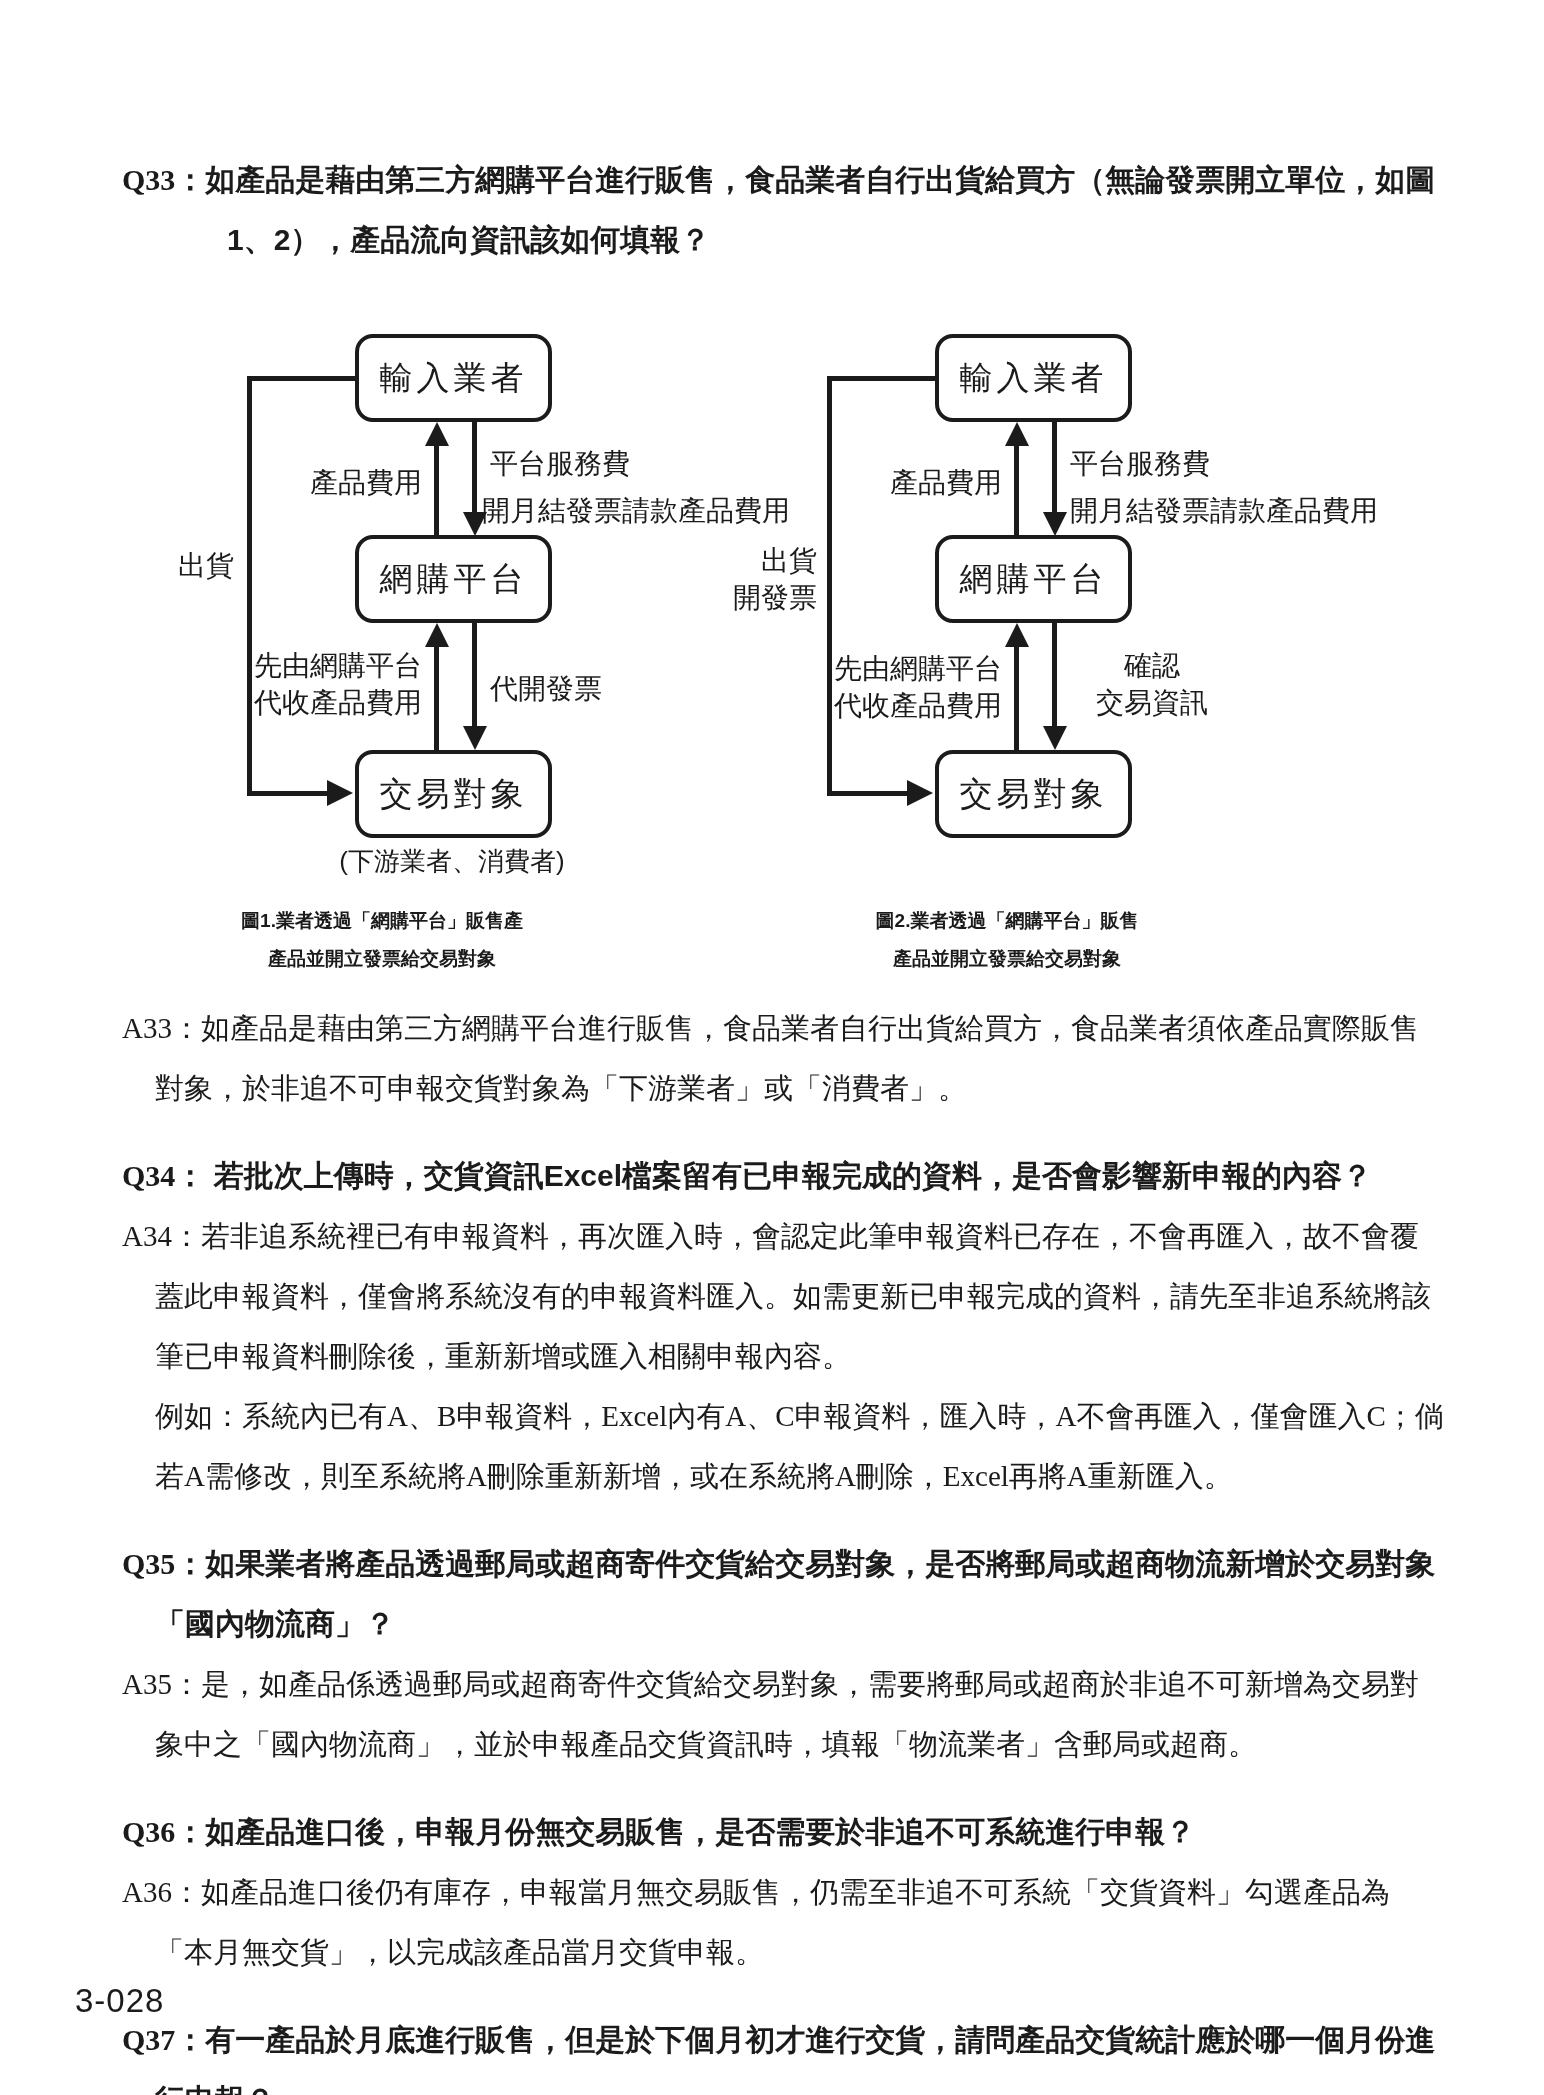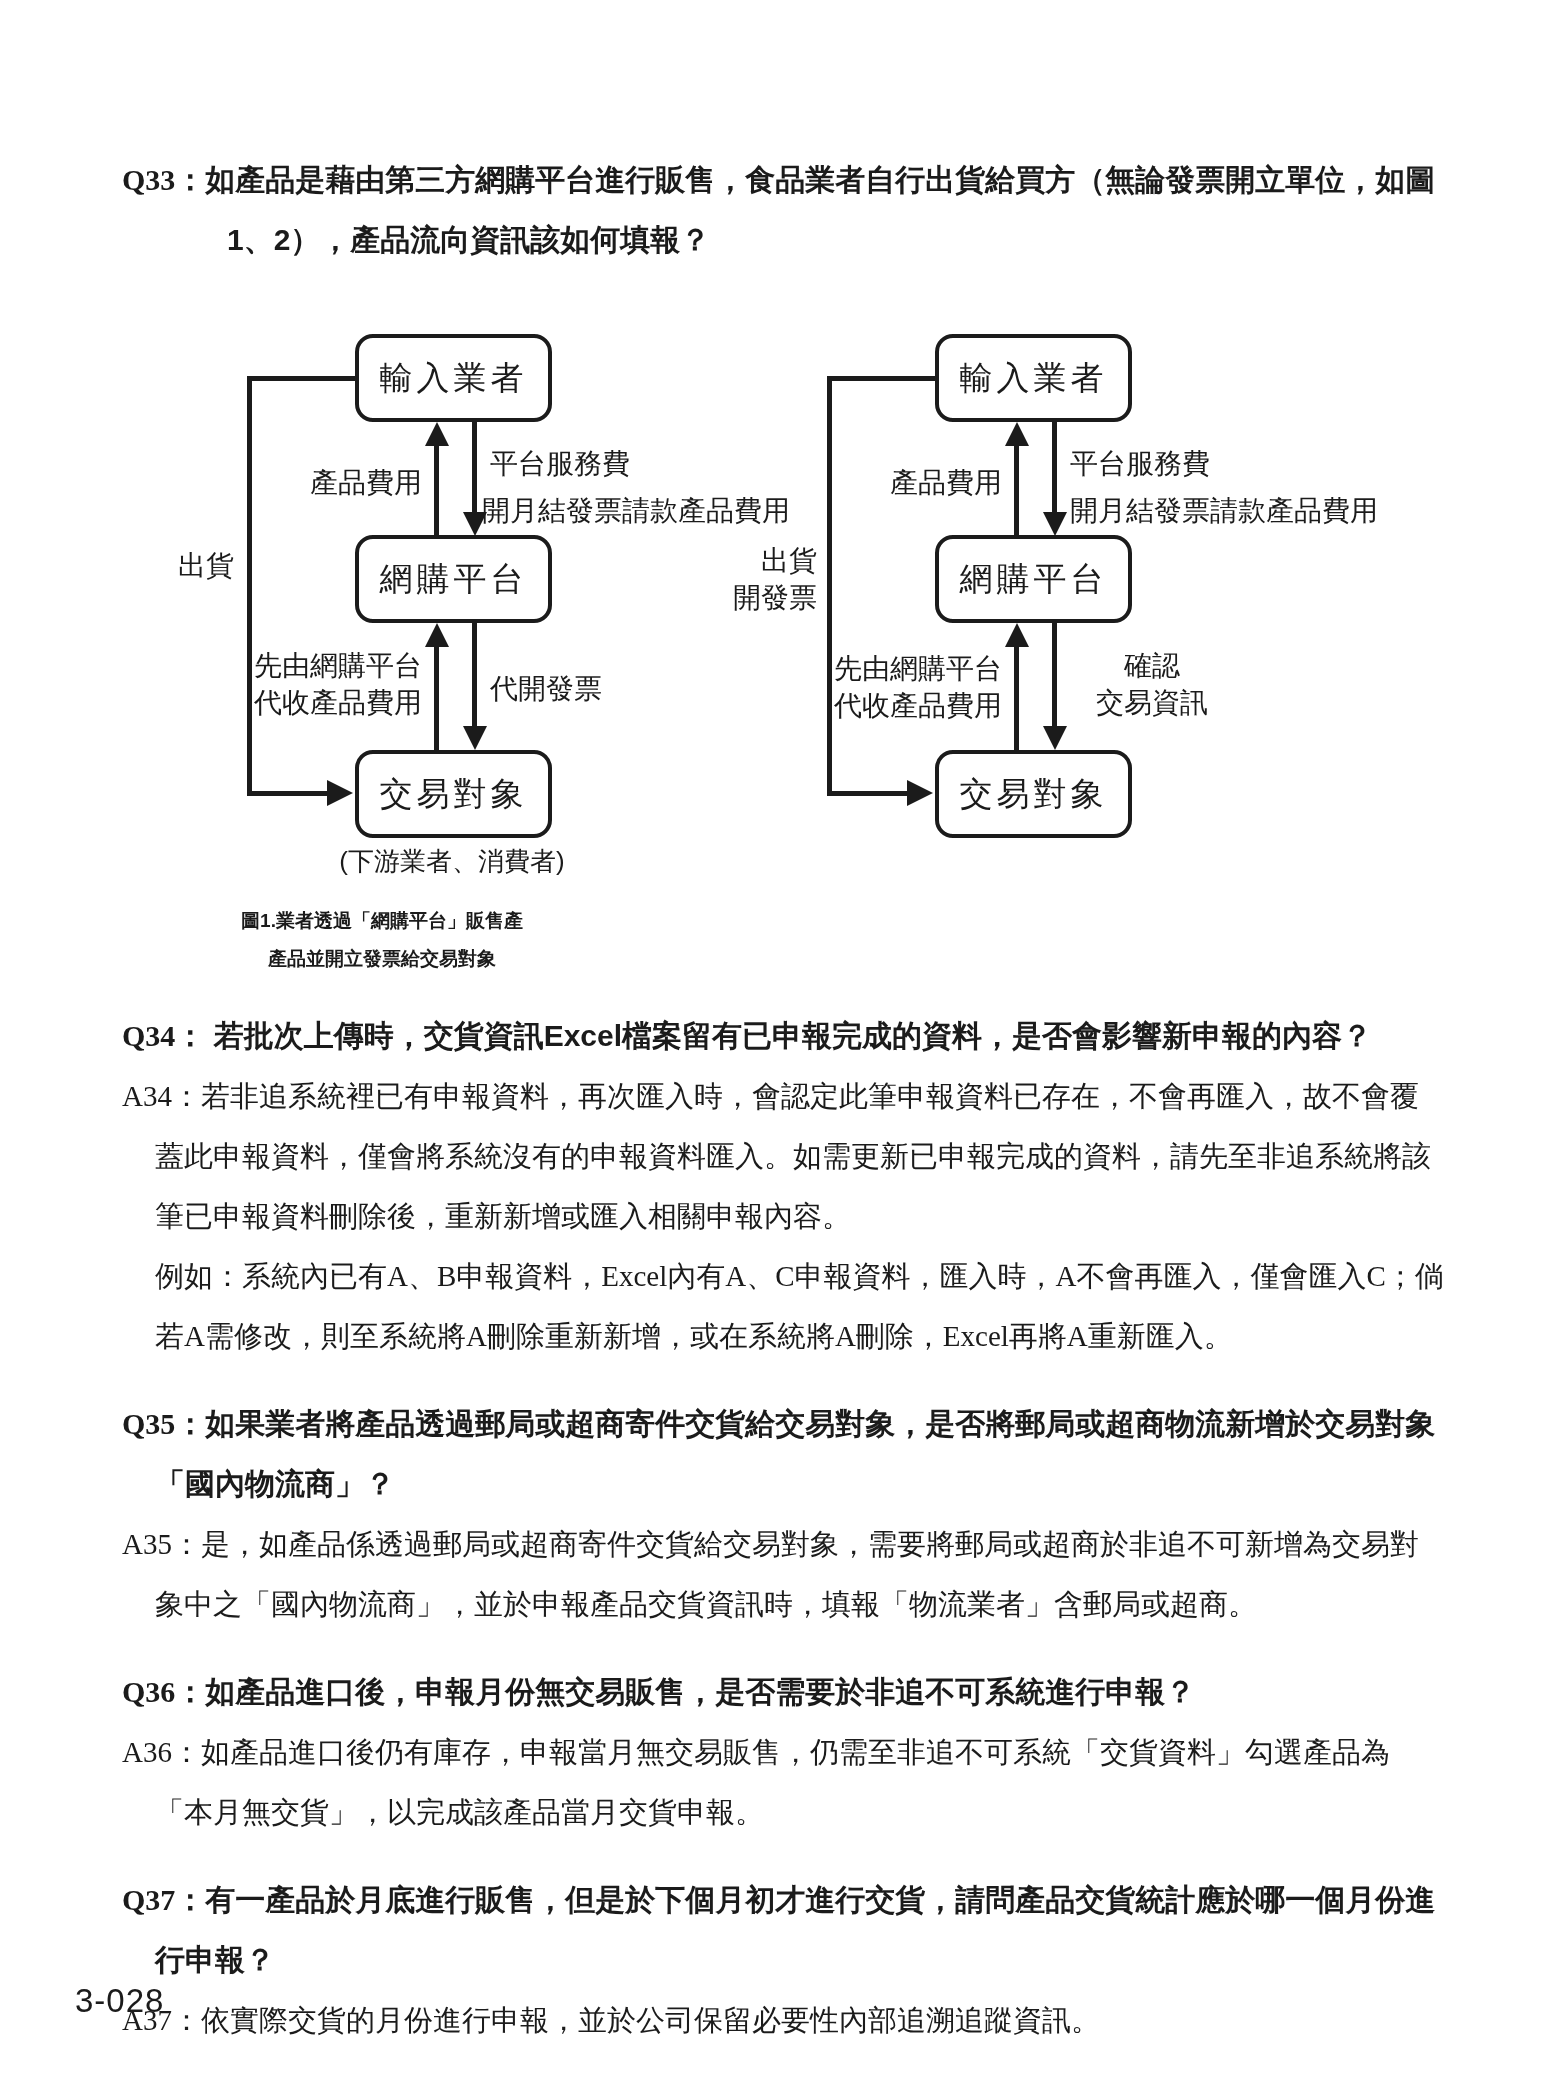--- a/index.html
+++ b/index.html
@@ -182,24 +182,29 @@
           <div class="fig-box" style="left:188px;top:42px;">
               <span>輸入業者</span>
             </div>
           <div class="fig-box" style="left:188px;top:243px;">
               <span>網購平台</span>
             </div>
           <div class="fig-box" style="left:188px;top:458px;">
               <span>交易對象</span>
             </div>
         </div>
+        <div class="fig-caption">
+          <div>圖2.業者透過「網購平台」販售</div>
+          <div>產品並開立發票給交易對象</div>
+        </div>
       </div>
 
     </div>
 
+    <p class="para hang-1 mt-a33"><span class="plabel">A33：</span><span>如產品是藉由第三方網購平台進行販售，食品業者自行出貨給買方，食品業者須依產品實際販售對象，於非追不可申報交貨對象為「下游業者」或「消費者」。</span></p>
 
     <p class="para q hang-1 mt-q"><span class="plabel">Q34：</span><span> 若批次上傳時，交貨資訊Excel檔案留有已申報完成的資料，是否會影響新申報的內容？</span></p>
     <p class="para hang-1"><span class="plabel">A34：</span><span>若非追系統裡已有申報資料，再次匯入時，會認定此筆申報資料已存在，不會再匯入，故不會覆蓋此申報資料，僅會將系統沒有的申報資料匯入。如需更新已申報完成的資料，請先至非追系統將該筆已申報資料刪除後，重新新增或匯入相關申報內容。</span></p>
     <p class="para plain-indent"><span>例如：系統內已有A、B申報資料，Excel內有A、C申報資料，匯入時，A不會再匯入，僅會匯入C；倘若A需修改，則至系統將A刪除重新新增，或在系統將A刪除，Excel再將A重新匯入。</span></p>
 
     <p class="para q hang-1 mt-q"><span class="plabel">Q35：</span><span>如果業者將產品透過郵局或超商寄件交貨給交易對象，是否將郵局或超商物流新增於交易對象「國內物流商」？</span></p>
     <p class="para hang-1"><span class="plabel">A35：</span><span>是，如產品係透過郵局或超商寄件交貨給交易對象，需要將郵局或超商於非追不可新增為交易對象中之「國內物流商」，並於申報產品交貨資訊時，填報「物流業者」含郵局或超商。</span></p>
 
     <p class="para q hang-1 mt-q"><span class="plabel">Q36：</span><span>如產品進口後，申報月份無交易販售，是否需要於非追不可系統進行申報？</span></p>
     <p class="para hang-1"><span class="plabel">A36：</span><span>如產品進口後仍有庫存，申報當月無交易販售，仍需至非追不可系統「交貨資料」勾選產品為「本月無交貨」，以完成該產品當月交貨申報。</span></p>

